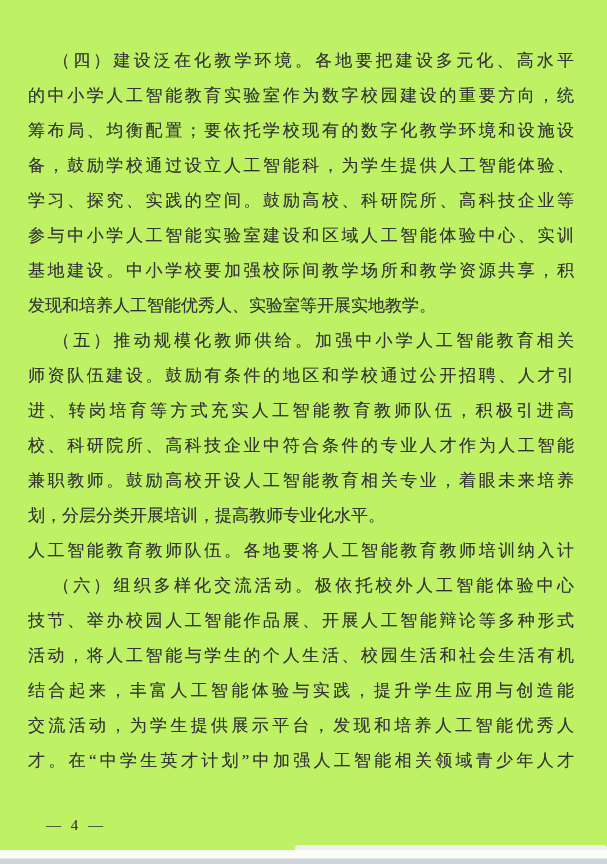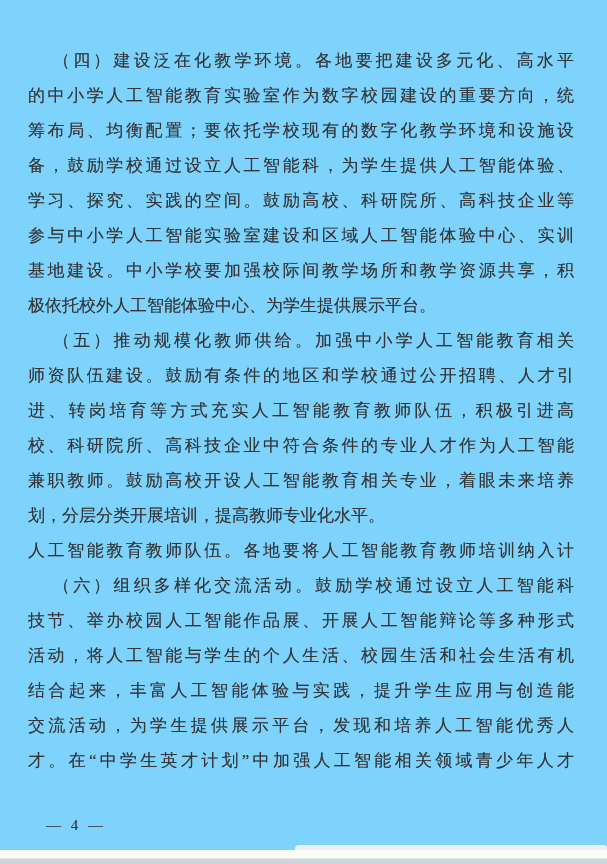--- a/index.html
+++ b/index.html
@@ -12,21 +12,21 @@
     position: relative;
     background: #ffffff;
     overflow: hidden;
     font-family: "Liberation Serif", "DejaVu Serif", serif;
   }
   .page {
     position: absolute;
     left: 0; top: 0;
     width: 607px;
     height: 864px;
-    background: #7dd3fc;
+    background: #bef264;
   }
   .text-block {
     position: absolute;
     left: 28px;
     top: 43px;
     width: 546px;
     font-size: 17px;
     line-height: 35px;
     color: #353538;
     text-shadow: 0 0 0.5px rgba(60,60,62,0.55);
@@ -86,35 +86,35 @@
   <div class="text-block">
 
     <div class="para">
       <div class="line indent">（四）建设泛在化教学环境。各地要把建设多元化、高水平</div>
       <div class="line">的中小学人工智能教育实验室作为数字校园建设的重要方向，统</div>
       <div class="line">筹布局、均衡配置；要依托学校现有的数字化教学环境和设施设</div>
       <div class="line">备，鼓励学校通过设立人工智能科，为学生提供人工智能体验、</div>
       <div class="line">学习、探究、实践的空间。鼓励高校、科研院所、高科技企业等</div>
       <div class="line">参与中小学人工智能实验室建设和区域人工智能体验中心、实训</div>
       <div class="line">基地建设。中小学校要加强校际间教学场所和教学资源共享，积</div>
-      <div class="line end">极依托校外人工智能体验中心、为学生提供展示平台。</div>
+      <div class="line end">发现和培养人工智能优秀人、实验室等开展实地教学。</div>
     </div>
 
     <div class="para">
       <div class="line indent">（五）推动规模化教师供给。加强中小学人工智能教育相关</div>
       <div class="line">师资队伍建设。鼓励有条件的地区和学校通过公开招聘、人才引</div>
       <div class="line">进、转岗培育等方式充实人工智能教育教师队伍，积极引进高</div>
       <div class="line">校、科研院所、高科技企业中符合条件的专业人才作为人工智能</div>
       <div class="line">兼职教师。鼓励高校开设人工智能教育相关专业，着眼未来培养</div>
       <div class="line end">划，分层分类开展培训，提高教师专业化水平。</div>
       <div class="line">人工智能教育教师队伍。各地要将人工智能教育教师培训纳入计</div>
     </div>
 
     <div class="para">
-      <div class="line indent">（六）组织多样化交流活动。鼓励学校通过设立人工智能科</div>
+      <div class="line indent">（六）组织多样化交流活动。极依托校外人工智能体验中心</div>
       <div class="line">技节、举办校园人工智能作品展、开展人工智能辩论等多种形式</div>
       <div class="line">活动，将人工智能与学生的个人生活、校园生活和社会生活有机</div>
       <div class="line">结合起来，丰富人工智能体验与实践，提升学生应用与创造能</div>
       <div class="line">交流活动，为学生提供展示平台，发现和培养人工智能优秀人</div>
       <div class="line">才。在“中学生英才计划”中加强人工智能相关领域青少年人才</div>
     </div>
 
   </div>
 
   <div class="page-number">— 4 —</div>

